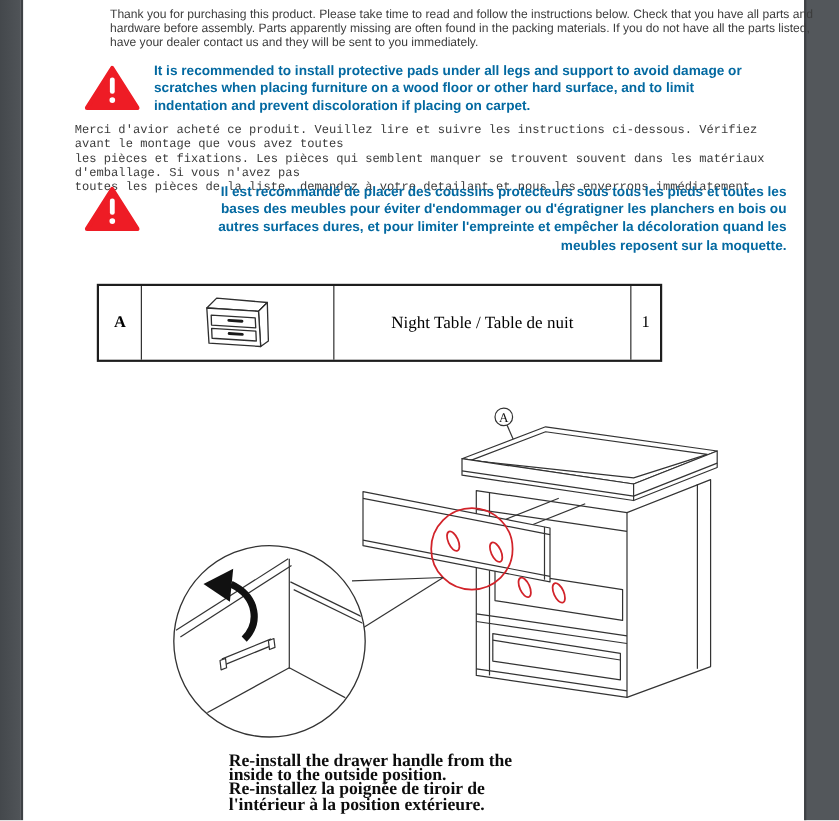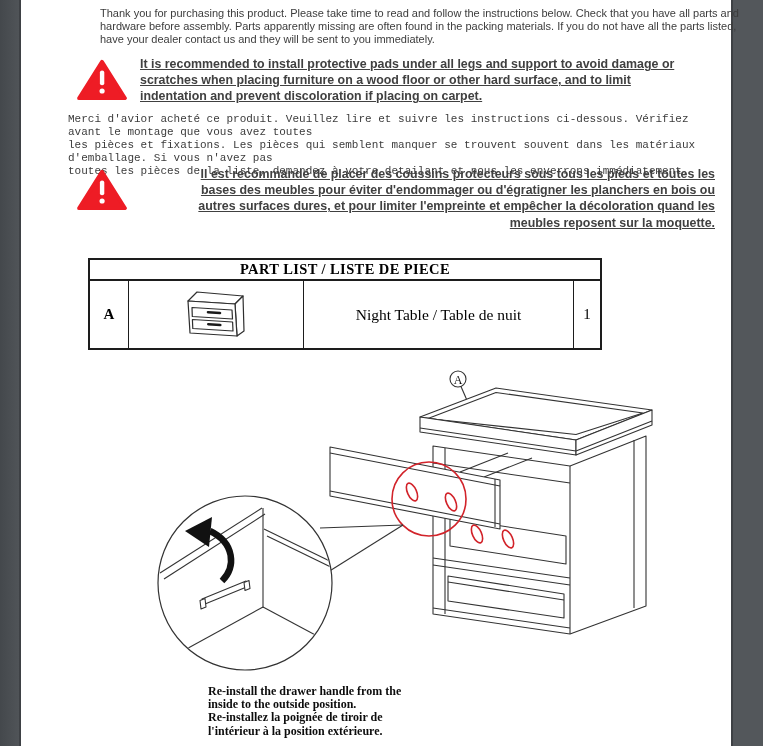--- a/index.html
+++ b/index.html
@@ -19,23 +19,22 @@
     border-left:2px solid #3e4145;
   }
   .para {
     position:absolute; color:#3c3c3c; font-size:11px; line-height:13px;
     white-space:pre-line;
   }
   .para-en { left:68px; top:7px; width:645px;margin-left:32px; }
   .para-fr { left:68px; top:113px; width:645px;font-family:Liberation Mono, monospace; }
   .warn-text {
     position:absolute; left:140px; width:575px;
-    color:#404040; font-weight:bold; font-size:12.4px; line-height:16.2px;
+    color:#0369a1; font-weight:bold; font-size:12.4px; line-height:16.2px;
     white-space:pre-line;
-    text-decoration:underline;
   }
   .warn-en { top:56px; }
   .warn-fr { top:166px;text-align:right; }
   .tri { position:absolute; left:77px; width:50px; height:44px; }
   .tri-1 { top:58px; }
   .tri-2 { top:168px; }
 
   .plist {
     position:absolute; left:88px; top:258px; width:514px;
     border:2px solid #1d1d1d; box-sizing:border-box;
@@ -53,21 +52,21 @@
   }
   .cell-id { width:39px; border-right:1.5px solid #1d1d1d; font-weight:bold; font-size:15px; }
   .cell-img { width:175px; border-right:1.5px solid #1d1d1d; }
   .cell-desc { flex:1; border-right:1.5px solid #1d1d1d; font-size:15.5px;text-align:center; }
   .cell-qty { width:26px; font-size:15px; }
 
   .diagram { position:absolute; left:150px; top:368px; width:540px; height:322px; }
   .caption {
     position:absolute; left:208px; top:685px; width:260px;
     font-family:"Liberation Serif", serif; font-weight:bold;
-    color:#0d0d0d; font-size:12px; line-height:13.2px; white-space:pre-line;
+    color:#0d0d0d; font-size:16px; line-height:13.2px; white-space:pre-line;
   }
   svg { display:block; }
 </style>
 </head>
 <body>
 
 <div class="canvas">
   <div class="strip-left"></div>
   <div class="strip-right"></div>
 
@@ -96,21 +95,20 @@
       <rect x="23.8" y="13" width="4.6" height="15.5" rx="2.2" fill="#ffffff"></rect>
       <circle cx="26.1" cy="34.5" r="2.7" fill="#ffffff"></circle>
     </svg>
   </div>
   <div class="warn-text warn-fr">Il est recommandé de placer des coussins protecteurs sous tous les pieds et toutes les
 bases des meubles pour éviter d'endommager ou d'égratigner les planchers en bois ou
 autres surfaces dures, et pour limiter l'empreinte et empêcher la décoloration quand les
 meubles reposent sur la moquette.</div>
 
   <div class="plist">
-    <div class="plist-header">PART LIST / LISTE DE PIECE</div>
     <div class="plist-row">
       <div class="plist-cell cell-id">A</div>
       <div class="plist-cell cell-img">
         <svg width="70" height="52" viewBox="0 0 70 52">
           <g fill="#ffffff" stroke="#2e2e2e" stroke-width="1.2" stroke-linejoin="round">
             <path d="M7,12 L16,3 L62,7 L54,15 Z"></path>
             <path d="M54,15 L62,7 L63,42 L56,47 Z"></path>
             <path d="M7,12 L54,15 L56,47 L9,44 Z"></path>
             <path d="M11,18.5 L51,21 L51.5,30 L11.3,27.5 Z"></path>
             <path d="M11.4,30.5 L51.6,33 L52,42 L11.8,39.5 Z"></path>

